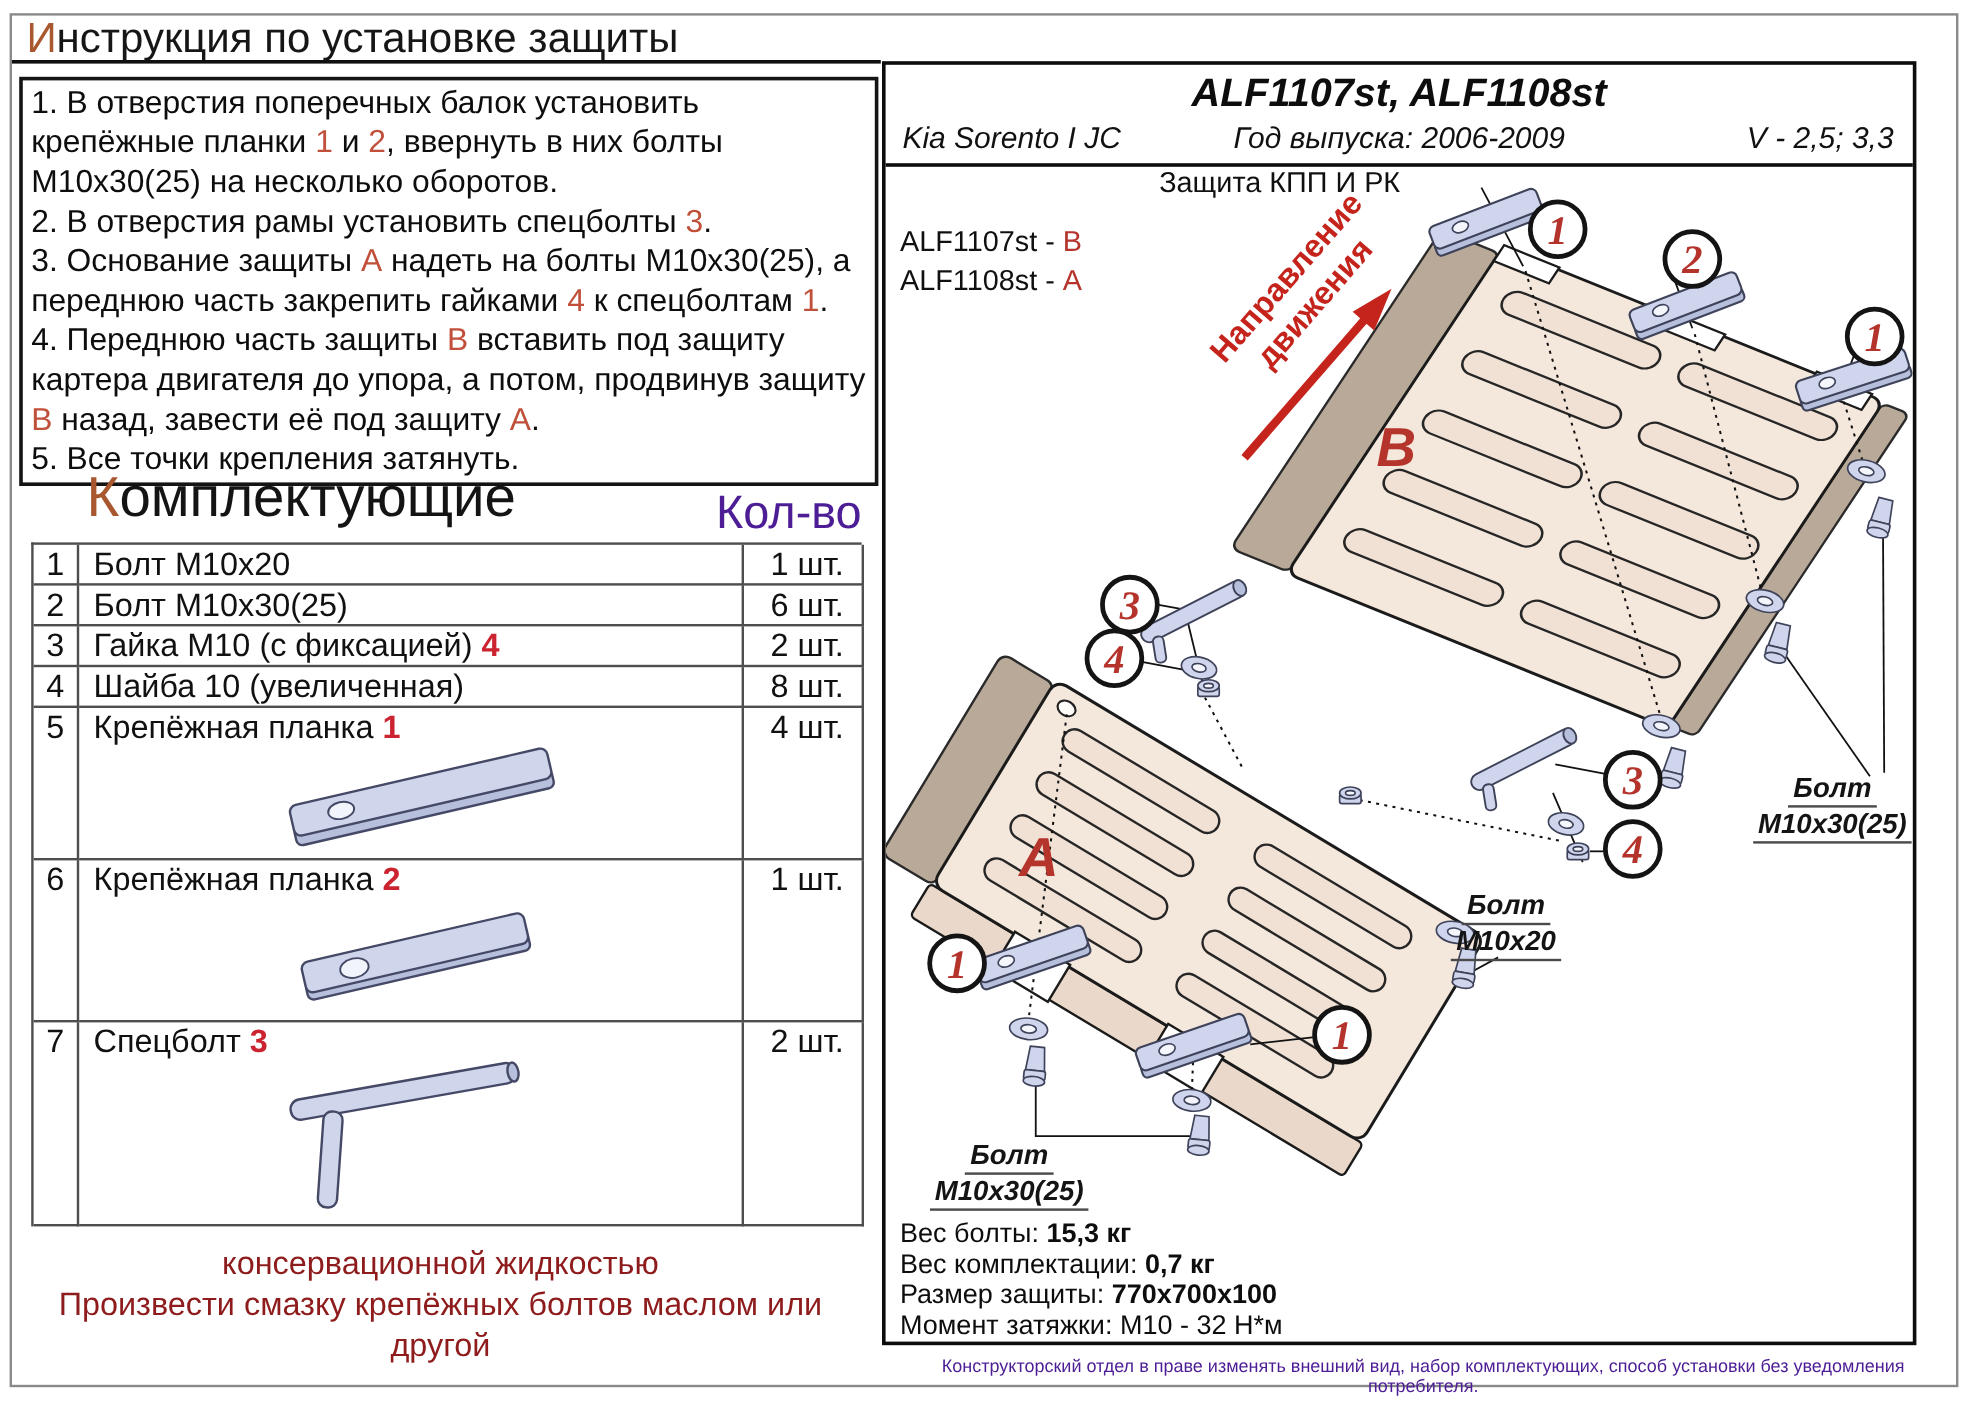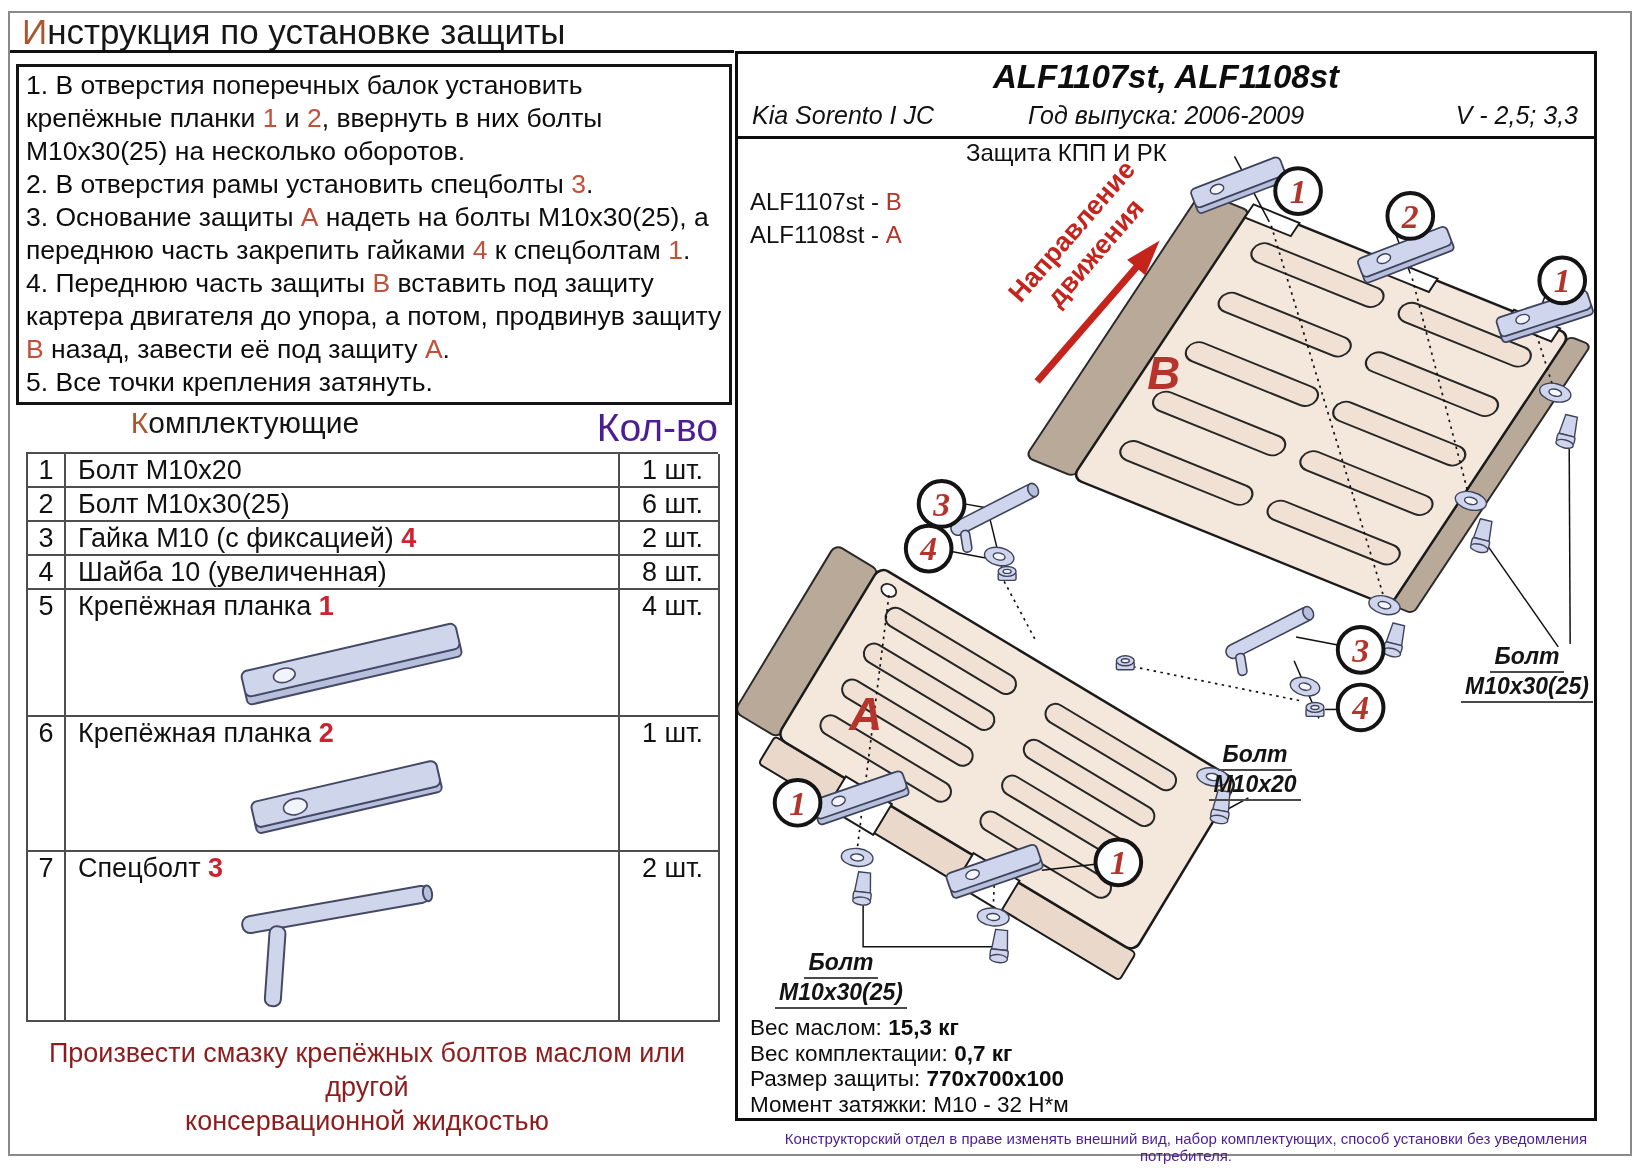--- a/index.html
+++ b/index.html
@@ -8,21 +8,21 @@
   .page-frame{position:absolute;left:8px;top:11px;width:1620px;height:1141px;
         border:2px solid #8a8a8a;pointer-events:none;}
   
   .title{position:absolute;left:22px;top:12px;font-size:35px;color:#161616;white-space:nowrap;}
   .title .tf{color:#a9572e;}
   .title-rule{position:absolute;left:10px;top:50px;width:724px;height:3px;background:#101010;}
   .instr-box{position:absolute;left:16px;top:64px;width:716px;height:341px;box-sizing:border-box;
         border:3px solid #141414;padding:2px 4px 0 7px;font-size:26.5px;line-height:33px;color:#0d0d0d;}
   .instr-box p{margin:0;}
   .rd{color:#c0503a;}
-  .comp-title{position:absolute;left:60px;top:406px;width:370px;text-align:center;font-size:30px;color:#141414;}
+  .comp-title{position:absolute;left:60px;top:386px;width:370px;text-align:right;font-size:47px;color:#141414;}
   .comp-title .tf{color:#a9572e;}
   .qty-title{position:absolute;left:560px;top:406px;width:158px;text-align:right;font-size:39px;color:#4c1d95;}
   .parts{position:absolute;left:26px;top:452px;width:692px;
         display:grid;grid-template-columns:38px 554px 100px;
         grid-template-rows:34px 34px 34px 34px 127px 135px 170px;
         border-top:2px solid #4e4e4e;border-left:2px solid #4e4e4e;box-sizing:border-box;}
   .parts .cell{border-right:2px solid #4e4e4e;border-bottom:2px solid #4e4e4e;
         font-size:27px;display:block;position:relative;box-sizing:border-box;}
   .parts .num{text-align:center;padding-top:1px;}
   .parts .nm{padding:1px 0 0 12px;}
@@ -123,22 +123,22 @@
           <g transform="translate(-60,6) rotate(14)">
               <rect x="-8" y="0" width="16" height="80" rx="7"></rect>
             </g>
         </g>
       </svg>
     </div>
     <div class="cell qt">2 шт.</div>
   </div>
 
   <div class="note">
+    <div>консервационной жидкостью</div>
     <div>Произвести смазку крепёжных болтов маслом или другой</div>
-    <div>консервационной жидкостью</div>
   </div>
 
   <div class="panel">
     <div class="panel-header">
       <div class="ph-title">ALF1107st, ALF1108st</div>
       <div class="ph-model">Kia Sorento I JC</div>
       <div class="ph-year">Год выпуска: 2006-2009</div>
       <div class="ph-engine">V - 2,5; 3,3</div>
     </div>
 
@@ -410,21 +410,21 @@
       <div class="bolt-label" style="left:462px;top:602px;width:110px;">
         <span>Болт</span><br>
         <span>М10х20</span>
       </div>
       <div class="bolt-label" style="left:36px;top:810px;width:134px;">
         <span>Болт</span><br>
         <span>М10х30(25)</span>
       </div>
 
       <div class="specs">
-        <div><span>Вес маслом: </span><b>15,3 кг</b></div>
+        <div><span>Вес болты: </span><b>15,3 кг</b></div>
         <div><span>Вес комплектации: </span><b>0,7 кг</b></div>
         <div><span>Размер защиты: </span><b>770х700х100</b></div>
         <div class="nb"><span>Момент затяжки: </span><b>М10 - 32 Н*м</b></div>
       </div>
     </div>
   </div>
 
   <div class="footer">Конструкторский отдел в праве изменять внешний вид, набор комплектующих, способ установки без уведомления потребителя.</div>
 </div>
 

